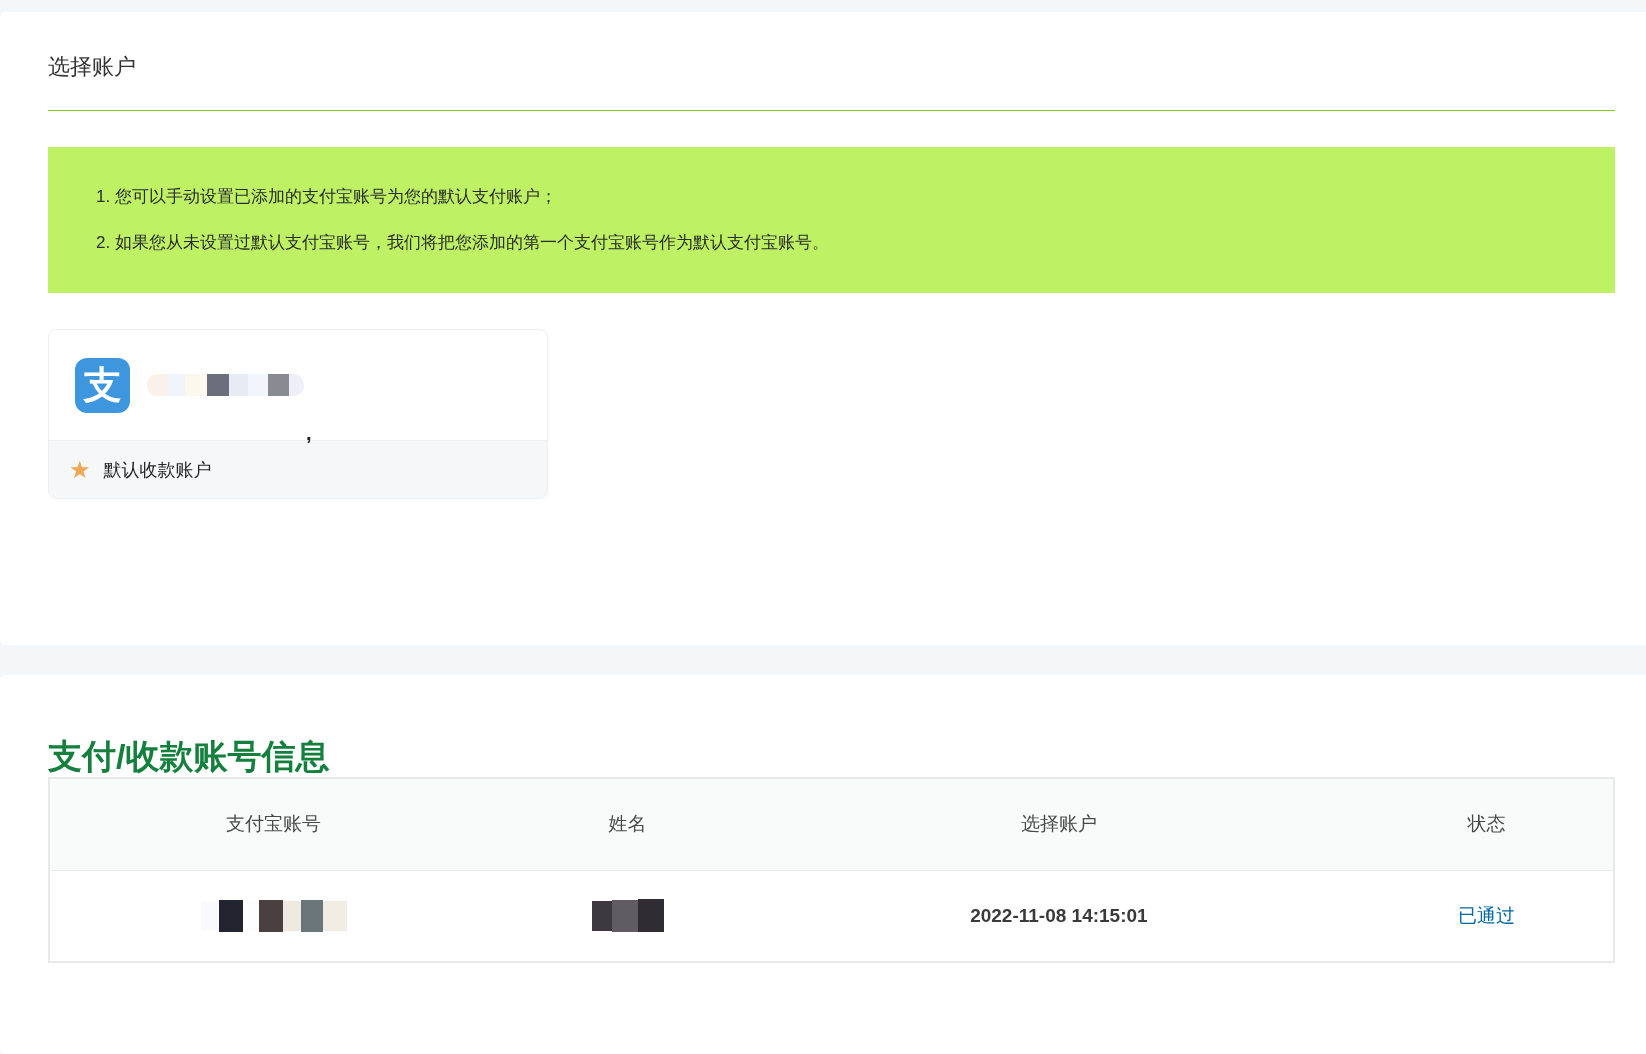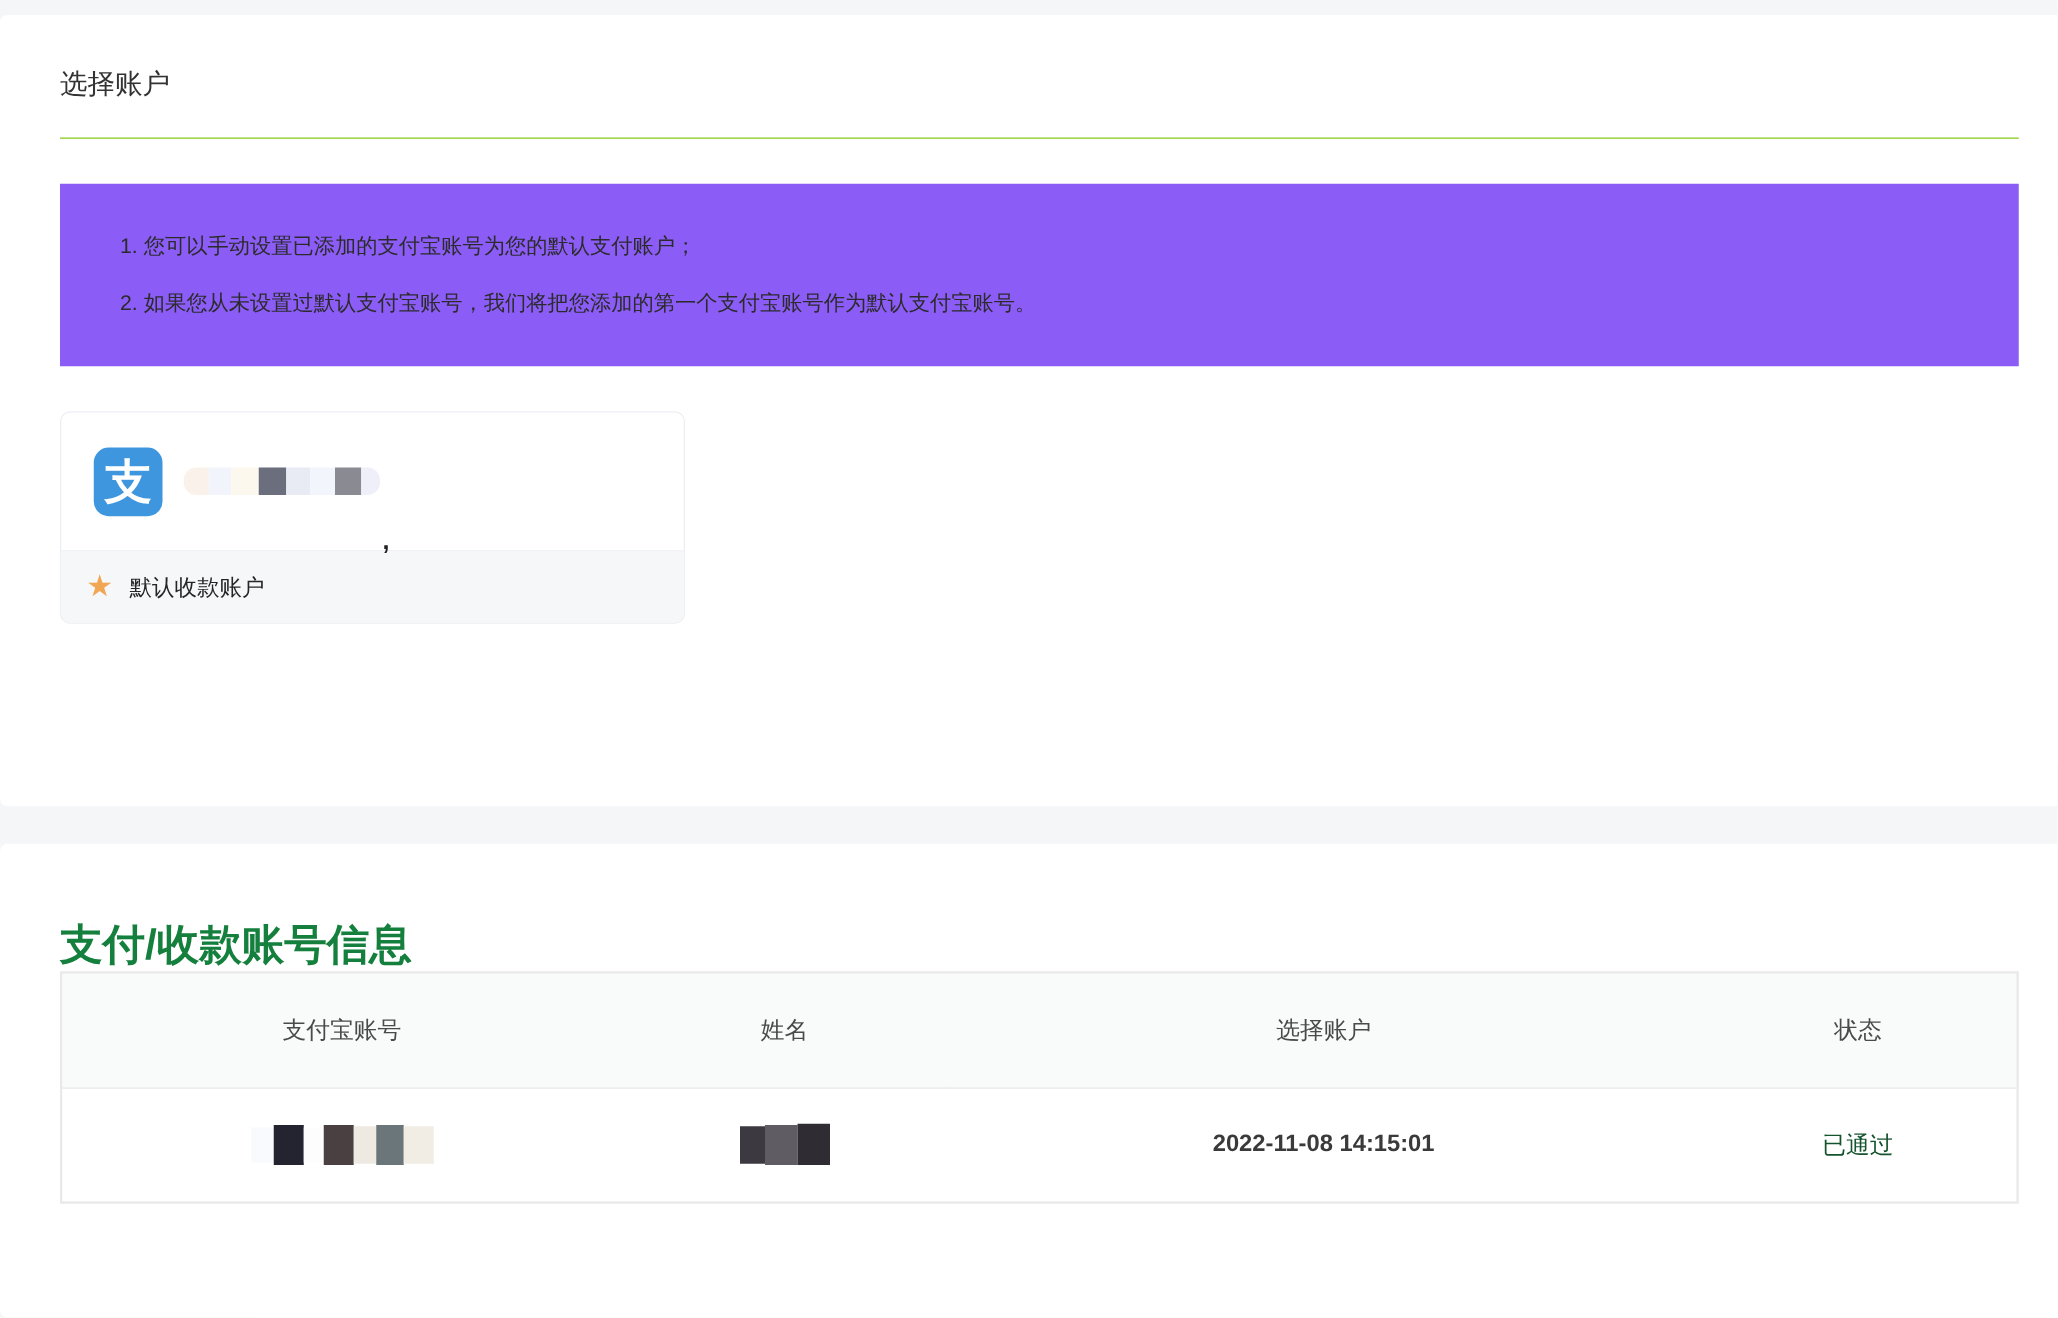--- a/index.html
+++ b/index.html
@@ -20,21 +20,21 @@
   .content { padding-left:48px; padding-right:31px; }
 
   
   .title-1 {
     margin:0; padding:40px 0 28px 0;
     font-size:22px; font-weight:400; color:#333333;
     border-bottom:1px solid #84cc16;
     line-height:30px;
   }
   .notice-box {
-    margin-top:36px; background:#8b5cf6;
+    margin-top:36px; background:#bef264;
     padding:27px 40px 27px 48px;
     font-size:17px; color:#2b2b2b; line-height:46px;
   }
   .notice-line { white-space:nowrap; }
 
   .account-card {
     margin-top:36px; width:500px; height:170px;
     border:1px solid #ebeef2; border-radius:8px;
     background:#ffffff; overflow:hidden;
   }
@@ -154,20 +154,20 @@
               <span class="blur-strip cell-strip">
                   <span style="width: 20px; height: 30px; background: rgb(60, 58, 64);"></span>
                   <span style="width: 26px; height: 32px; background: rgb(95, 92, 99);"></span>
                   <span style="width: 26px; height: 33px; background: rgb(47, 45, 51);"></span>
                 </span>
             </td>
             <td>
               <span class="added-time">2022-11-08 14:15:01</span>
             </td>
             <td>
-              <span class="status-text" style="color: #14532d;">已通过</span>
+              <span class="status-text" style="color: #0369a1;">已通过</span>
             </td>
           </tr>
         </tbody>
       </table>
     </div>
   </div>
 </div>
 
 </body></html>

